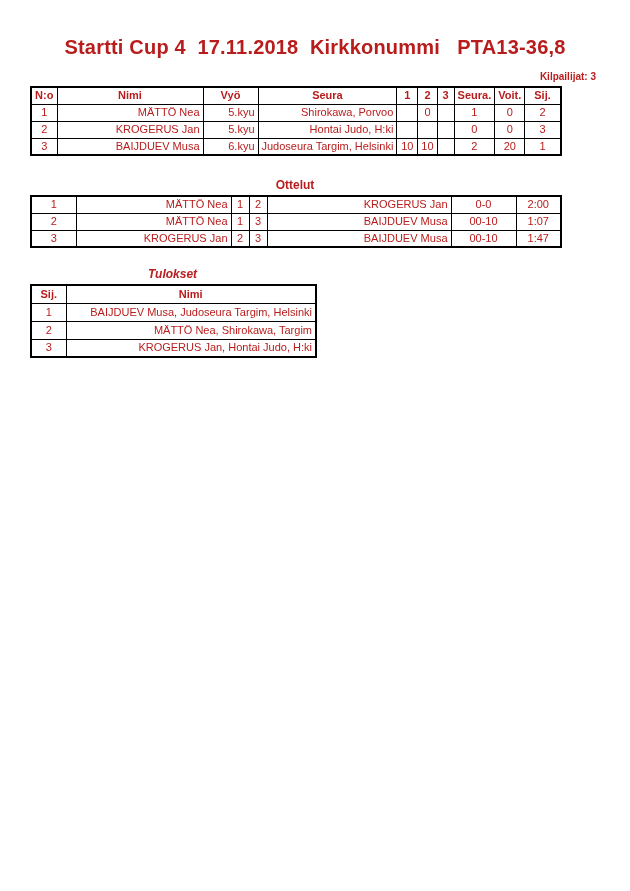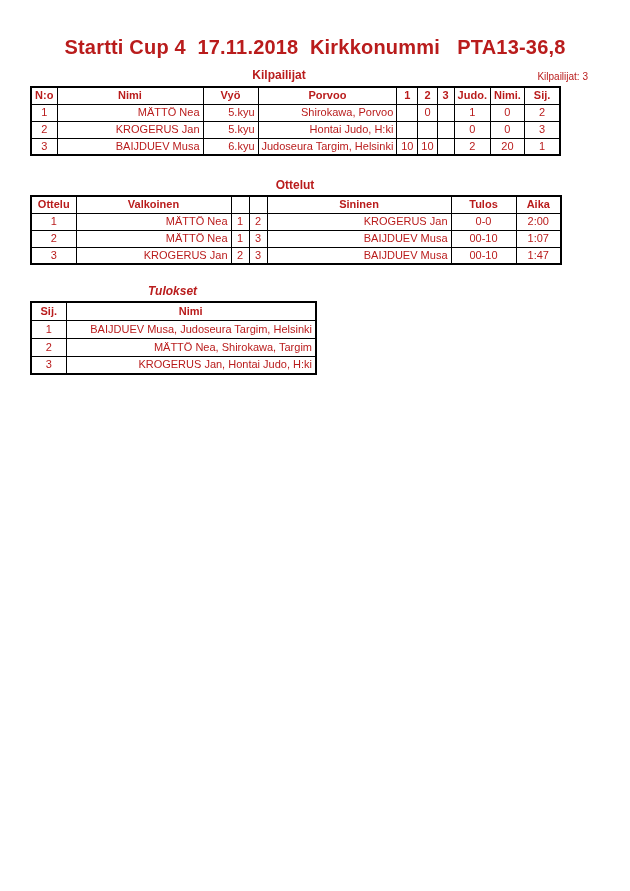--- a/index.html
+++ b/index.html
@@ -12,21 +12,21 @@
   .title {
     padding-top:36px; text-align:center;
     font-size:20px; font-weight:bold; white-space:pre;
     letter-spacing:0.2px;
   }
   .heading-line { position:relative; margin-top:9px; height:15px; }
   .section-heading { font-size:12px; font-weight:bold; text-align:center; }
   .w-t1 { width:498px; margin-left:30px; }
   .w-t2 { width:530px; margin-left:30px;text-align:center; }
   .w-t3 { width:285px; margin-left:30px;font-style:italic; }
-  .count-label { position:absolute; right:42px; top:3px; font-size:10px; }
+  .count-label { position:absolute; right:34px; top:3px; font-size:10px;font-weight:bold; }
 
   table {
     border-collapse:collapse; table-layout:fixed;
     margin-left:30px; border:2px solid #000;
     margin-top:3px;
   }
   th, td {
     border:1px solid #000;
     font-size:11px; height:17px; line-height:15px;
     padding:0 3px; overflow:hidden; white-space:nowrap;
@@ -40,21 +40,20 @@
   .gap-tulokset { margin-top:19px; }
 </style>
 </head>
 <body>
 
 <div class="page">
 
   <div class="title">Startti Cup 4  17.11.2018  Kirkkonummi   PTA13-36,8</div>
 
   <div class="heading-line">
-    <div class="section-heading w-t1">Kilpailijat</div>
     <div class="count-label">Kilpailijat: 3</div>
   </div>
 
   <table class="t1">
     <colgroup>
       <col style="width:26px">
         <col style="width:146px">
         <col style="width:55px">
         <col style="width:126px">
       <col style="width:21px">
@@ -62,26 +61,26 @@
         <col style="width:17px">
       <col style="width:30px">
         <col style="width:23px">
         <col style="width:36px">
     </colgroup>
     <tbody>
         <tr>
       <th class="c">N:o</th>
       <th class="c">Nimi</th>
       <th class="c">Vyö</th>
-      <th class="c">Porvoo</th>
+      <th class="c">Seura</th>
       <th class="c">1</th>
       <th class="c">2</th>
       <th class="c">3</th>
-      <th class="c">Judo.</th>
-      <th class="c">Nimi.</th>
+      <th class="c">Seura.</th>
+      <th class="c">Voit.</th>
       <th class="c">Sij.</th>
     </tr>
     <tr>
       <td class="c">1</td>
       <td class="l">MÄTTÖ Nea</td>
       <td class="l">5.kyu</td>
       <td class="l">Shirokawa, Porvoo</td>
       <td class="c"></td>
       <td class="c">0</td>
       <td class="c"></td>
@@ -122,29 +121,20 @@
     <colgroup>
       <col style="width:45px">
         <col style="width:155px">
         <col style="width:18px">
         <col style="width:18px">
       <col style="width:184px">
         <col style="width:65px">
         <col style="width:45px">
     </colgroup>
     <tbody>
-        <tr>
-      <th class="c">Ottelu</th>
-      <th class="c">Valkoinen</th>
-      <th class="c"></th>
-      <th class="c"></th>
-      <th class="c">Sininen</th>
-      <th class="c">Tulos</th>
-      <th class="c">Aika</th>
-    </tr>
     <tr>
       <td class="c">1</td>
       <td class="l">MÄTTÖ Nea</td>
       <td class="c">1</td>
       <td class="c">2</td>
       <td class="l">KROGERUS Jan</td>
       <td class="c">0-0</td>
       <td class="c">2:00</td>
     </tr>
     <tr>

